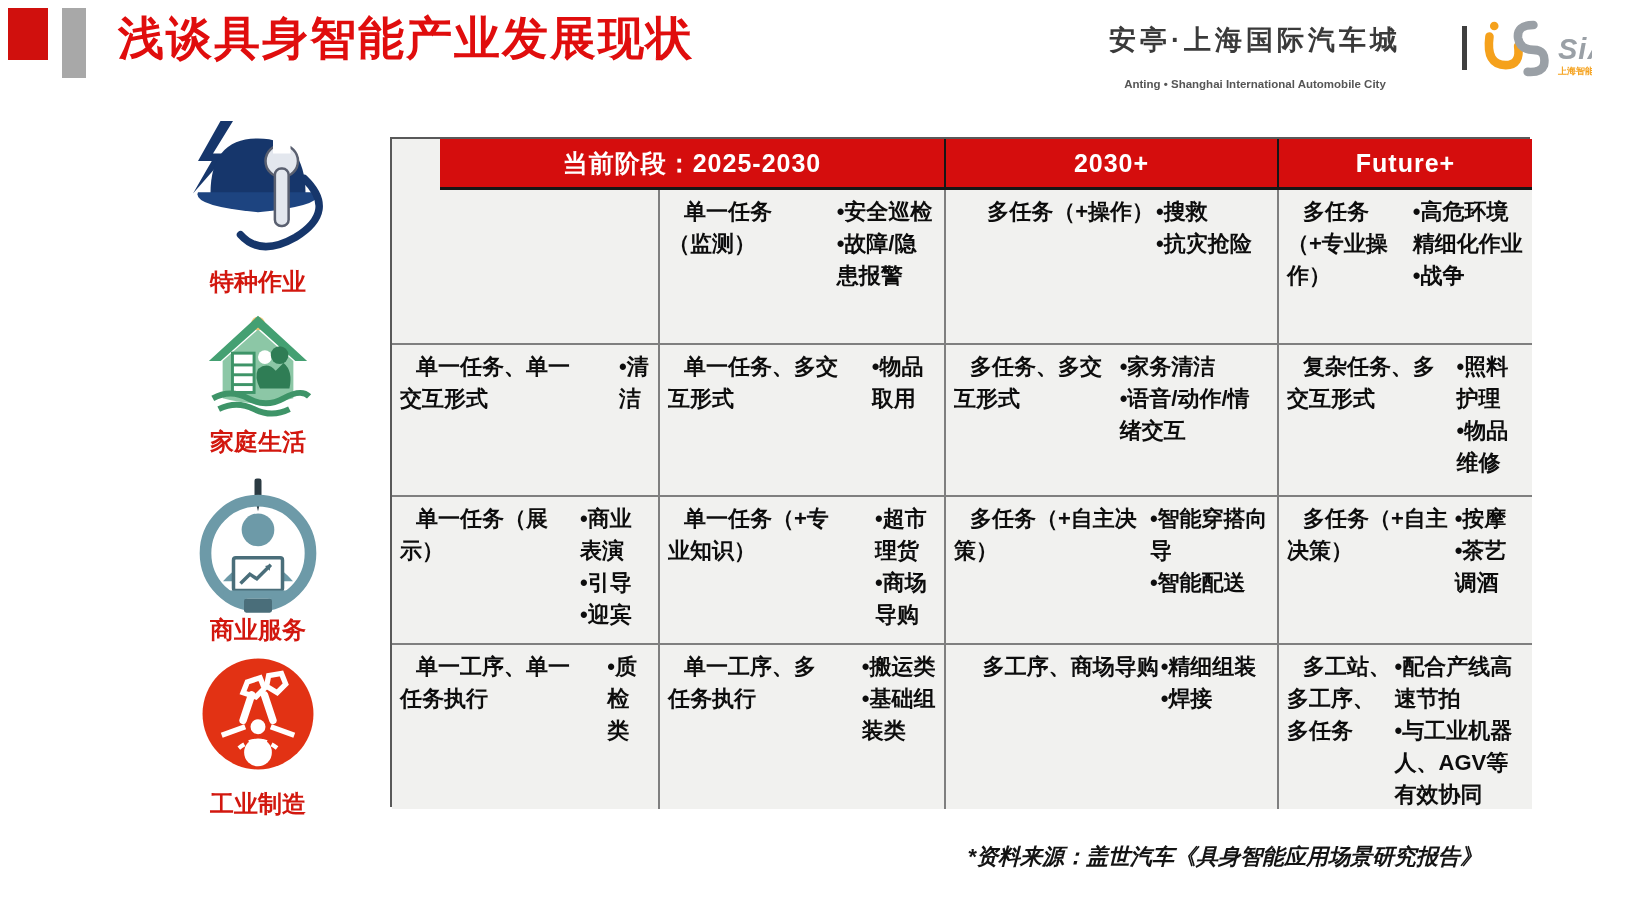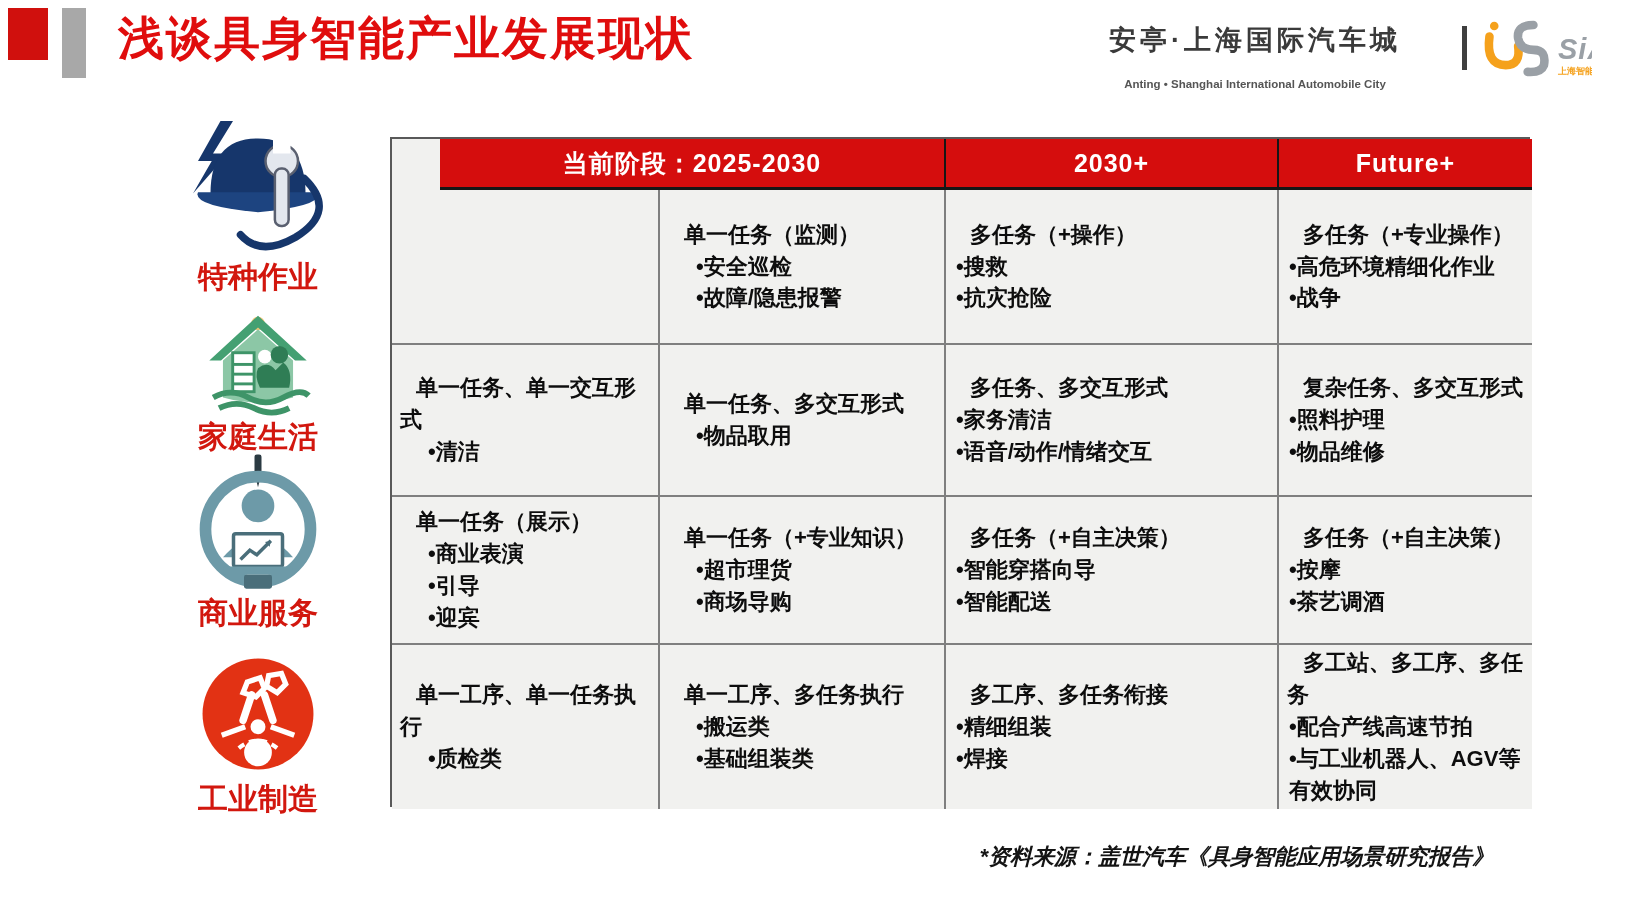--- a/index.html
+++ b/index.html
@@ -18,43 +18,43 @@
   .logo-divider { position:absolute; left:1462px; top:26px; width:5px; height:44px; background:#3f3f3f; }
   .logo-sias { position:absolute; left:1478px; top:16px; display:flex; align-items:center; }
   .sias-textblock { margin-left:-6px; margin-top:18px; }
   .sias-text { font-size:29px; font-weight:900; font-style:italic; color:#9aa0a6; letter-spacing:1px; line-height:1; }
   .sias-tagline { font-size:9px; font-weight:700; color:#f5a11c; white-space:nowrap; margin-top:1px; }
 
   
   .category { position:absolute; left:178px; width:160px; display:flex; flex-direction:column; align-items:center; justify-content:space-between; }
   .cat-1 { top:106px; height:192px; }
   .cat-2 { top:306px; height:152px; }
-  .cat-3 { top:452px; height:182px; }
+  .cat-3 { top:470px; height:182px;justify-content:center; }
   .cat-4 { top:650px; height:170px; }
-  .cat-label { font-size:30px; font-weight:900; color:#d2170e; white-space:nowrap; }
+  .cat-label { font-size:24px; font-weight:900; color:#d2170e; white-space:nowrap; }
 
   
   .matrix { position:absolute; left:390px; top:137px; width:1140px; height:670px;
             display:grid; grid-template-columns:268px 286px 333px 253px;
             grid-template-rows:51px 155px 152px 148px 164px; border:2px solid #595959; background:#f1f1ef; }
   .hcell { background:#d50d0d; color:#ffffff; font-size:25px; font-weight:700; display:flex; align-items:center; justify-content:center;
            border-right:2px solid #161616; border-bottom:3px solid #161616; letter-spacing:1px; }
   .hcell.span2 { grid-column:1 / span 2;margin-left:48px; }
   .hcell.last { border-right:none; }
   .cell { background:#f1f1ef; color:#0d0d0d; font-size:22px; font-weight:700; line-height:1.45;
-          padding:6px 8px; display:flex; flex-direction:column; justify-content:center;
+          padding:6px 8px; display:flex; flex-direction:row; justify-content:center;
           border-right:2px solid #7f7f7f; border-bottom:2px solid #7f7f7f; }
   .cell.lastcol { border-right:none; }
   .cell.lastrow { border-bottom:none; }
   .cell .title { text-indent:16px; }
   .c0 .bullet, .c1 .bullet { padding-left:28px; }
   .c2 .bullet, .c3 .bullet { padding-left:2px; }
 
   
-  .source-note { position:absolute; right:98px; top:842px; font-size:22px; font-weight:700; font-style:italic; color:#141414; }
+  .source-note { position:absolute; right:110px; top:842px; font-size:22px; font-weight:700; font-style:italic; color:#141414; }
 </style>
 </head>
 <body>
 
 <div class="slide">
 
   <div class="accent-red"></div>
   <div class="accent-gray"></div>
   <h1 class="page-title">浅谈具身智能产业发展现状</h1>
 
@@ -231,21 +231,21 @@
         </div>
     </div>
     <div class="cell c1 lastrow">
       <div class="title">单一工序、多任务执行</div>
       <div class="bullets">
           <div class="bullet">•搬运类</div>
           <div class="bullet">•基础组装类</div>
         </div>
     </div>
     <div class="cell c2 lastrow">
-      <div class="title">多工序、多任务衔接</div>
+      <div class="title">多工序、商场导购</div>
       <div class="bullets">
           <div class="bullet">•精细组装</div>
           <div class="bullet">•焊接</div>
         </div>
     </div>
     <div class="cell c3 lastcol lastrow">
       <div class="title">多工站、多工序、多任务</div>
       <div class="bullets">
           <div class="bullet">•配合产线高速节拍</div>
           <div class="bullet">•与工业机器人、AGV等有效协同</div>

